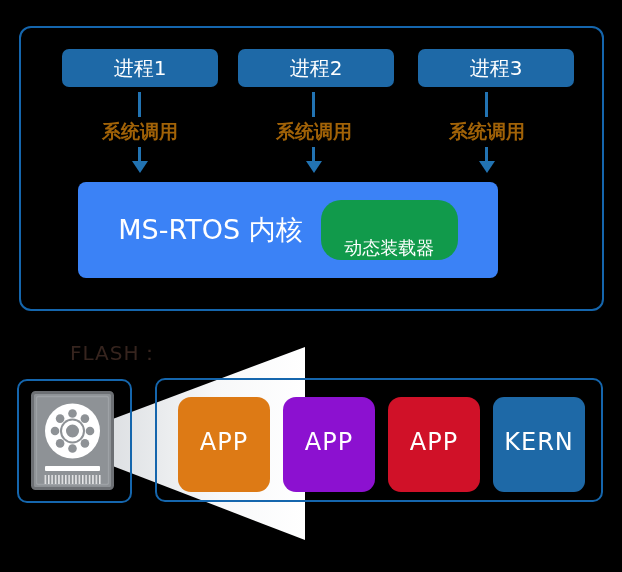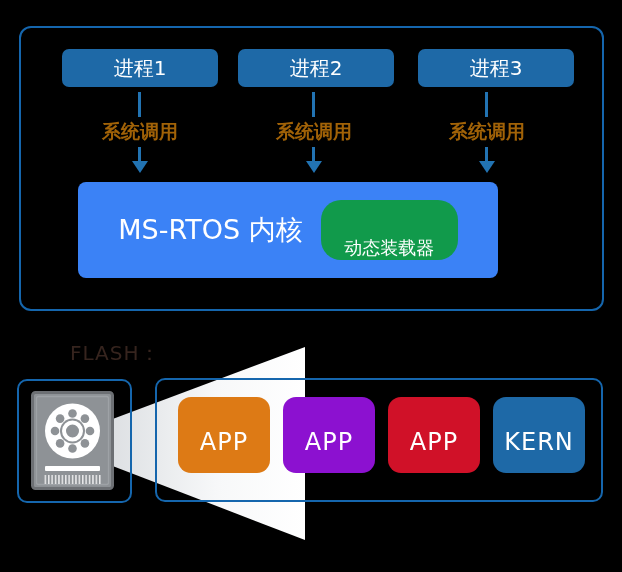--- a/index.html
+++ b/index.html
@@ -60,21 +60,21 @@
   .flash-frame{
     left:17px;top:379px;width:111px;height:120px;
     border:2px solid #1566ad;border-radius:10px;
   }
   .disk-svg{left:31px;top:391px;}
   .apps-frame{
     left:155px;top:378px;width:444px;height:120px;
     border:2px solid #1566ad;border-radius:10px;
   }
   .seg{
-    top:397px;width:92px;height:76px;line-height:91px;border-radius:13px;
+    top:397px;width:92px;height:95px;line-height:91px;border-radius:13px;
     color:#fff;font-size:24px;letter-spacing:1px;text-align:center;
   }
   .seg1{left:178px}.seg2{left:283px}.seg3{left:388px}.seg4{left:493px}
 </style>
 </head>
 <body>
 
 <svg class="abs beam-svg" width="210" height="205" viewBox="0 0 210 205">
   <defs>
     <linearGradient id="beamGrad" x1="0" y1="0" x2="1" y2="0">
@@ -151,15 +151,15 @@
 
 <div class="abs seg seg1" style="background: rgb(221, 122, 21);">
   <span>APP</span>
 </div>
 <div class="abs seg seg2" style="background: rgb(140, 17, 208);">
   <span>APP</span>
 </div>
 <div class="abs seg seg3" style="background: rgb(208, 17, 40);">
   <span>APP</span>
 </div>
-<div class="abs seg seg4" style="background: rgb(30, 105, 167);">
+<div class="abs seg seg4" style="background: rgb(30, 105, 167); border-radius: 11px;">
   <span>KERN</span>
 </div>
 
 </body></html>

